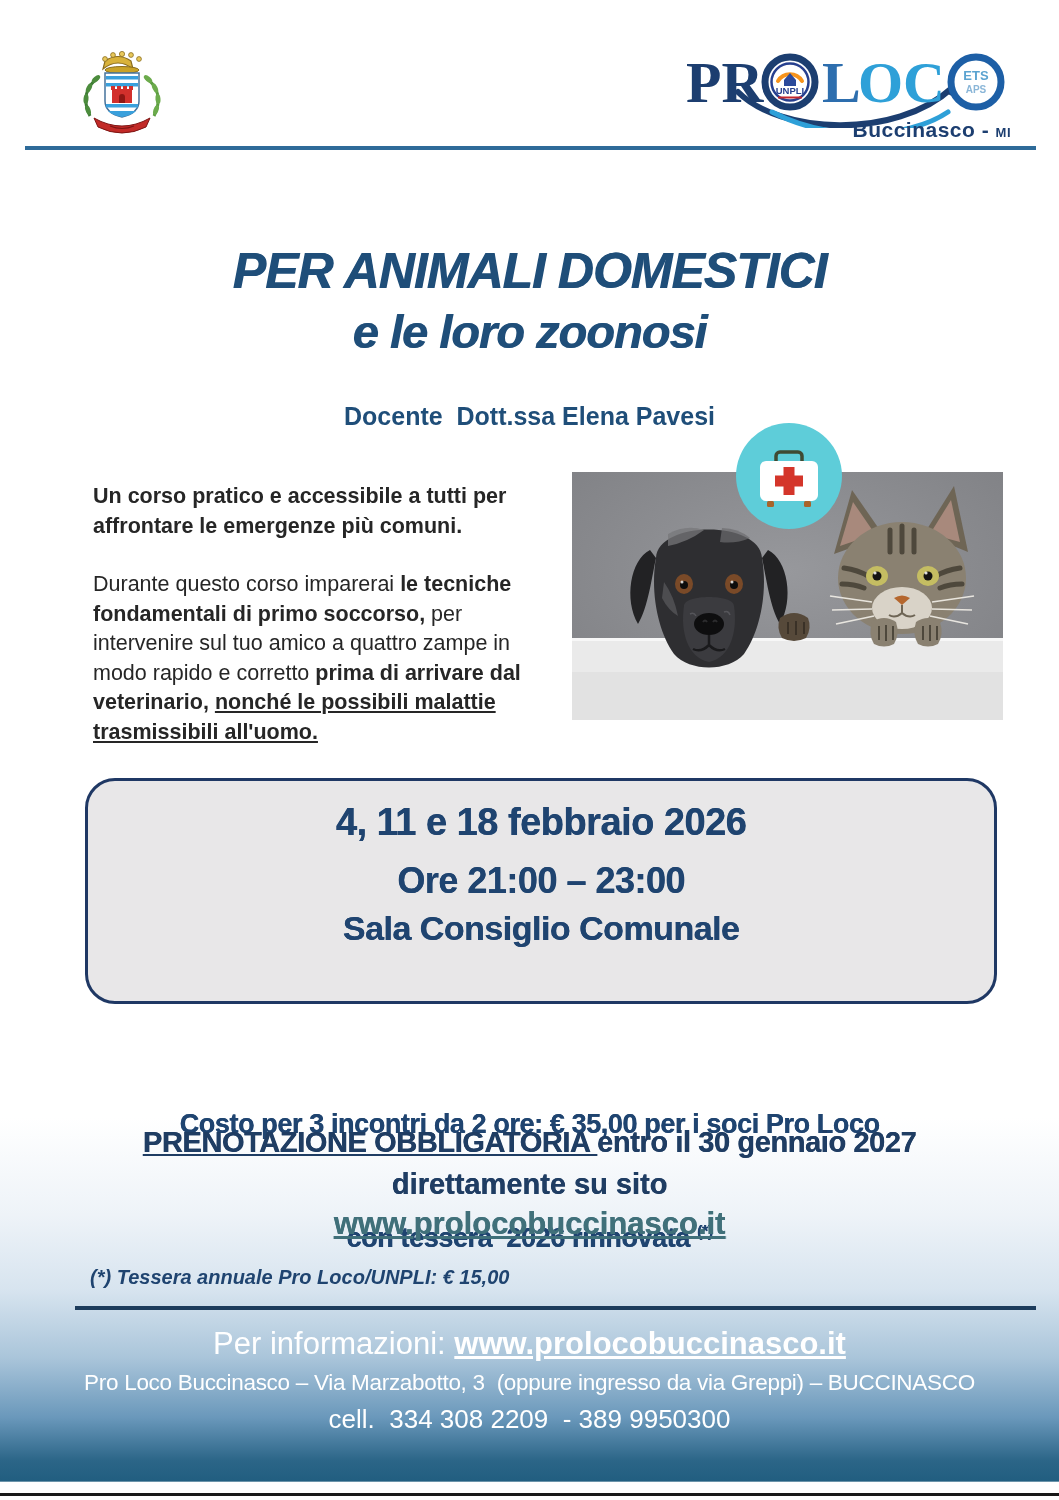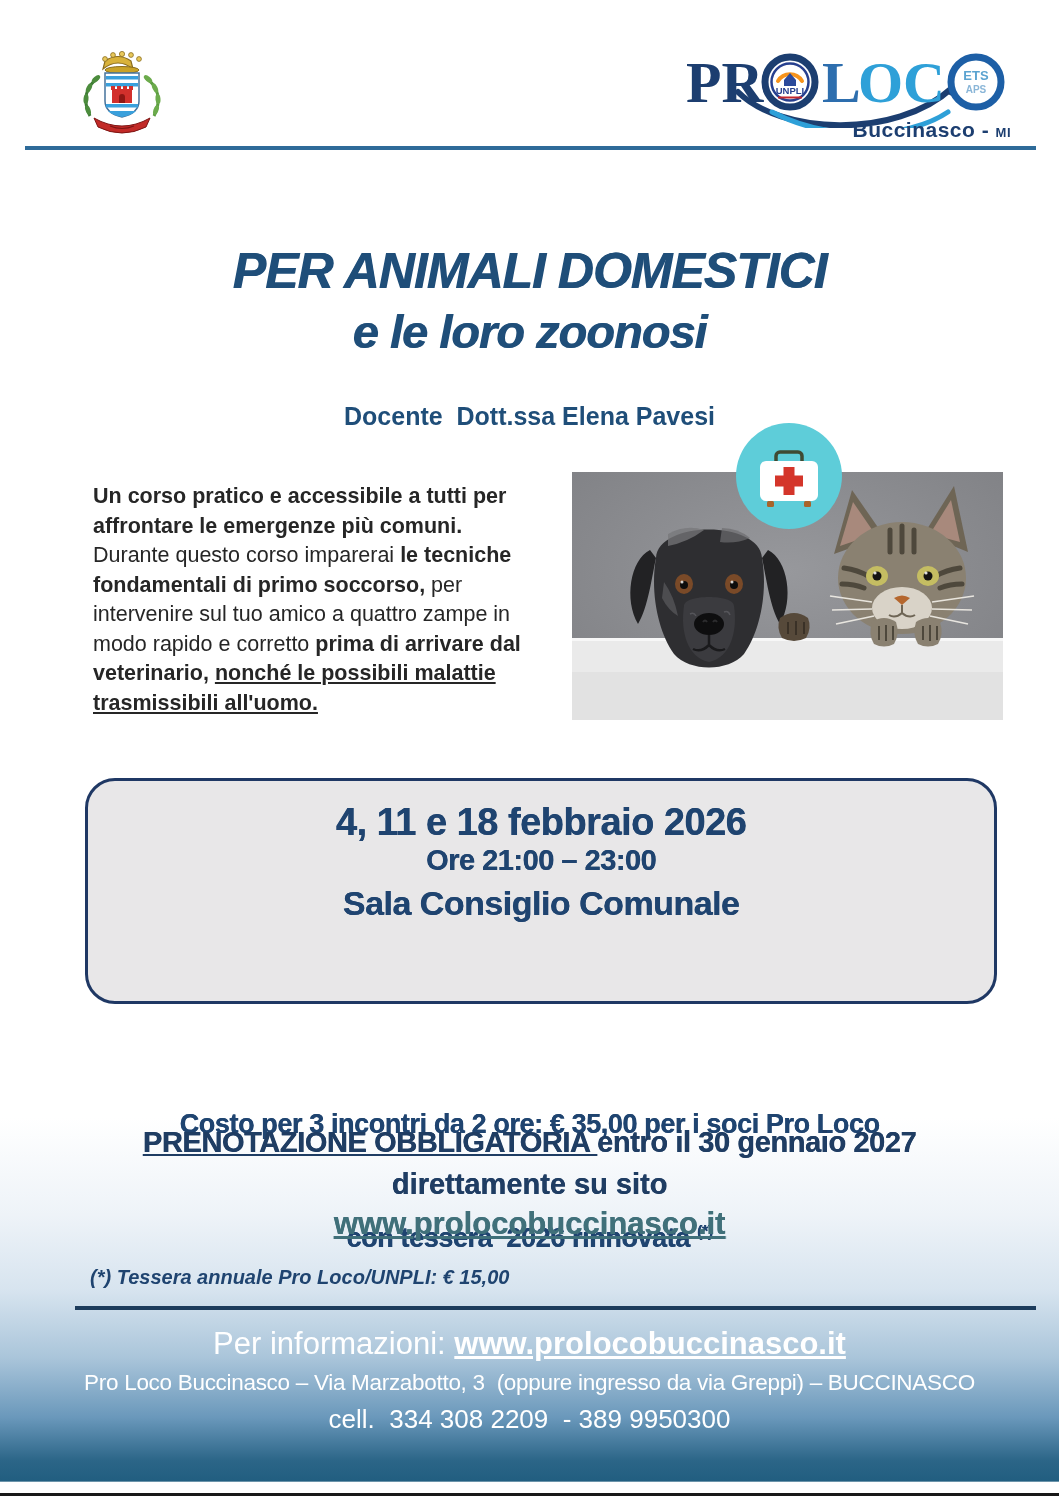--- a/index.html
+++ b/index.html
@@ -26,34 +26,34 @@
   
   .title-line{ color:#1f4e79; font-weight:bold; font-style:italic; letter-spacing:-1px;
     text-shadow:.7px 0 0 currentColor; }
   .t1{ top:182px; font-size:50px; line-height:58px; }
   .t2{ top:242px; font-size:50px; line-height:58px; }
   .t3{ top:304px; font-size:47px; line-height:56px; }
   .lecturer{ top:390px; color:#1f4e79; font-weight:bold; font-size:25px; white-space:pre-wrap;margin-top:12px; }
 
   
   .intro{ left:93px; top:482px; width:472px; color:#262626; font-size:21.5px; line-height:29.5px; }
-  .intro p+p{ }
+  .intro p+p{ margin-top:29px; }
   .b{ font-weight:bold; }
   .bu{ font-weight:bold; text-decoration:underline; }
 
   
   .photo{ left:572px; top:472px; }
   .aid-circle{ left:736px; top:423px; z-index:5; }
 
   
   .event-box{ left:85px; top:778px; width:912px; height:226px; background:#e8e7e8;
     border:3px solid #1f3864; border-radius:30px; text-align:center; color:#1f4470; }
   .event-box > div{ text-shadow:.4px 0 0 currentColor; font-weight:bold; letter-spacing:-.5px; }
   .ev-dates{ margin-top:20px; font-size:38px; }
-  .ev-time{ font-size:29px; }
+  .ev-time{ margin-top:16px; font-size:36px; }
   .ev-venue{ margin-top:7px; font-size:34px; }
   .ev-addr{ margin-top:10px; font-size:25px; white-space:pre-wrap; }
 
   
   .pricing{ top:1034px; color:#1f4470; font-weight:bold; font-size:27px; line-height:36px;
     letter-spacing:-.4px; text-shadow:.4px 0 0 currentColor; white-space:pre-wrap; }
   .pricing sup{ font-size:16px; }
   .booking1{ top:1126px; color:#1f3d63; font-weight:bold; font-size:29px;
     letter-spacing:-.4px; text-shadow:.4px 0 0 currentColor; white-space:pre-wrap; }
   .booking2{ top:1168px; color:#1f3d63; font-weight:bold; font-size:29px;

